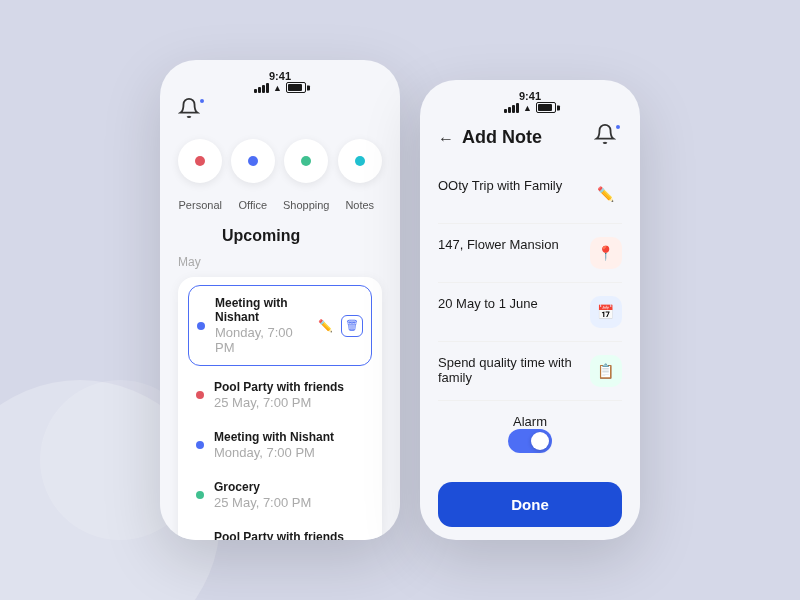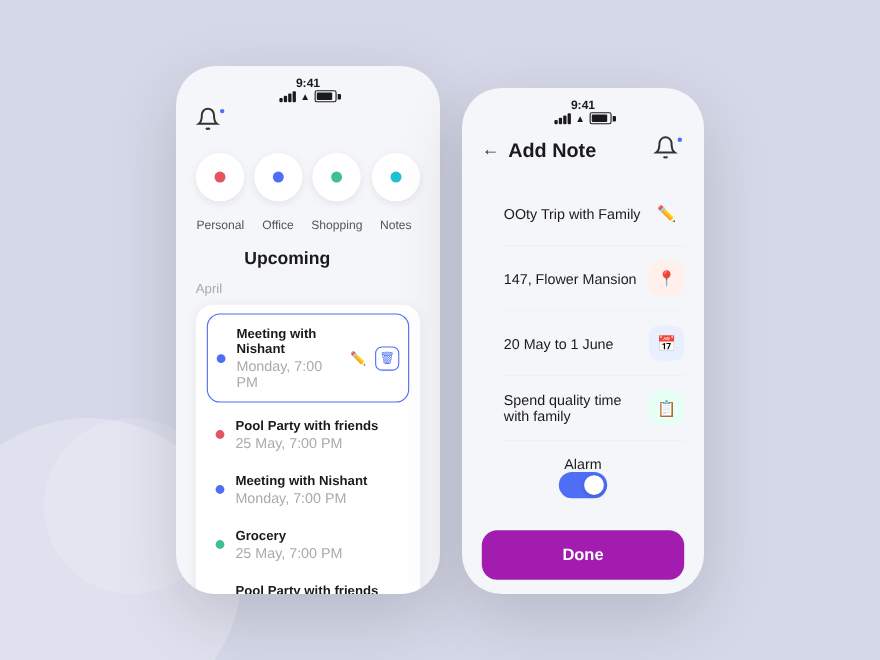--- a/index.html
+++ b/index.html
@@ -347,24 +347,23 @@
     }
 
     
     .note-fields {
       padding: 4px 18px;
     }
 
     .note-field-row {
       display: flex;
       justify-content: space-between;
-      align-items: center;
+      align-items: flex-start;
       padding: 13px 0;
       border-bottom: 1px solid #f0f0f0;
-      margin-left: 20px;
     }
 
     .note-field-row:last-child {
       border-bottom: none;
     }
 
     .field-text {
       font-size: 13px;
       color: #1a1a1a;
       font-weight: 500;
@@ -411,21 +410,21 @@
       width: 18px;
       height: 18px;
       background: #fff;
       border-radius: 50%;
       box-shadow: 0 1px 4px rgba(0,0,0,0.2);
     }
 
     
     .done-btn {
       margin: 12px 18px 18px;
-      background: #a21caf;
+      background: #1d4ed8;
       color: #fff;
       border: none;
       border-radius: 14px;
       padding: 14px;
       font-size: 15px;
       font-weight: 600;
       width: calc(100% - 36px);
       cursor: pointer;
       text-align: center;
     }
@@ -492,21 +491,21 @@
         <div class="category-item">
           <div class="category-circle">
             <div class="category-dot" style="background:#20c0d0;"></div>
           </div>
           <span class="category-label">Notes</span>
         </div>
       </div>
 
       <div class="section-title">Upcoming</div>
 
-      <div class="month-label">April</div>
+      <div class="month-label">May</div>
 
       <div class="events-container">
 
         <div class="event-item highlighted">
           <div class="event-dot-sm" style="background:#4d6ef5;"></div>
           <div class="event-text">
             <div class="event-name">Meeting with Nishant</div>
             <div class="event-time">Monday, 7:00 PM</div>
           </div>
           <div class="event-actions">

